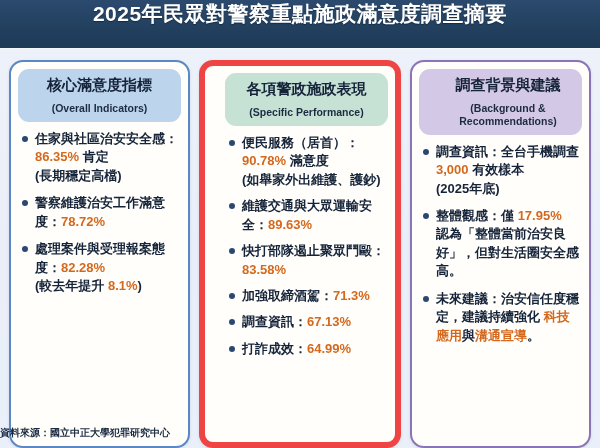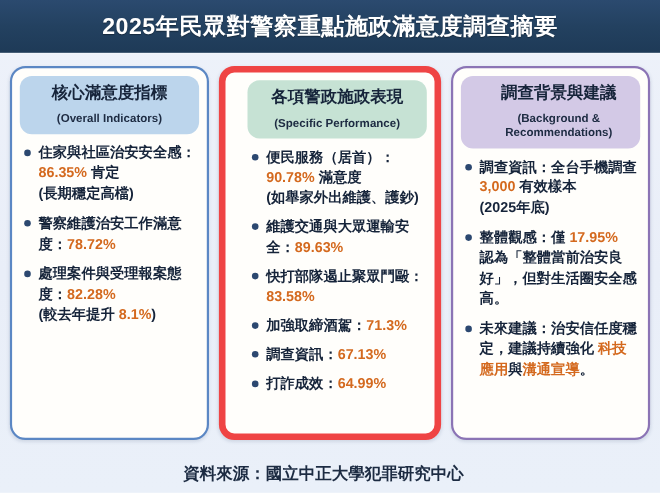--- a/index.html
+++ b/index.html
@@ -13,40 +13,39 @@
     font-family: "Liberation Sans", "DejaVu Sans", sans-serif;
     background: linear-gradient(180deg, #eef2fa 0%, #e9eef8 55%, #eaf0f9 100%);
     position: relative;
   }
 
   
   .titlebar {
     height: 48px;
     background: linear-gradient(180deg, #2b4a6f 0%, #234160 50%, #1e3a57 100%);
     display: flex;
-    align-items: center;
     justify-content: center;
     box-shadow: 0 1px 0 rgba(255,255,255,0.35);
   }
   .titlebar .title {
     color: #ffffff;
     font-size: 21px;
     font-weight: bold;
     letter-spacing: 0.5px;
     text-shadow: 0 1px 1px rgba(0,0,0,0.35);
     white-space: nowrap;
   }
 
   
   .cards {
     position: absolute;
     top: 60px;
     left: 0;
     width: 600px;
-    height: 340px;
+    height: 388px;
     display: flex;
     gap: 9px;
     padding: 0 9px;
     box-sizing: border-box;
   }
   .card {
     flex: 1 1 0;
     background: #fffefb;
     border-radius: 14px;
     box-sizing: border-box;
@@ -115,22 +114,22 @@
 
   
   .card-2 .bullets li { margin-bottom: 8px; }
 
   
   .footer {
     position: absolute;
     left: 0;
     bottom: 8px;
     width: 588px;
-    text-align: center;
-    font-size: 15px;
+    text-align: left;
+    font-size: 10px;
     font-weight: bold;
     color: #1c2b42;
   }
 </style>
 </head>
 <body>
 
 <div class="titlebar">
   <div class="title">2025年民眾對警察重點施政滿意度調查摘要</div>
 </div>

